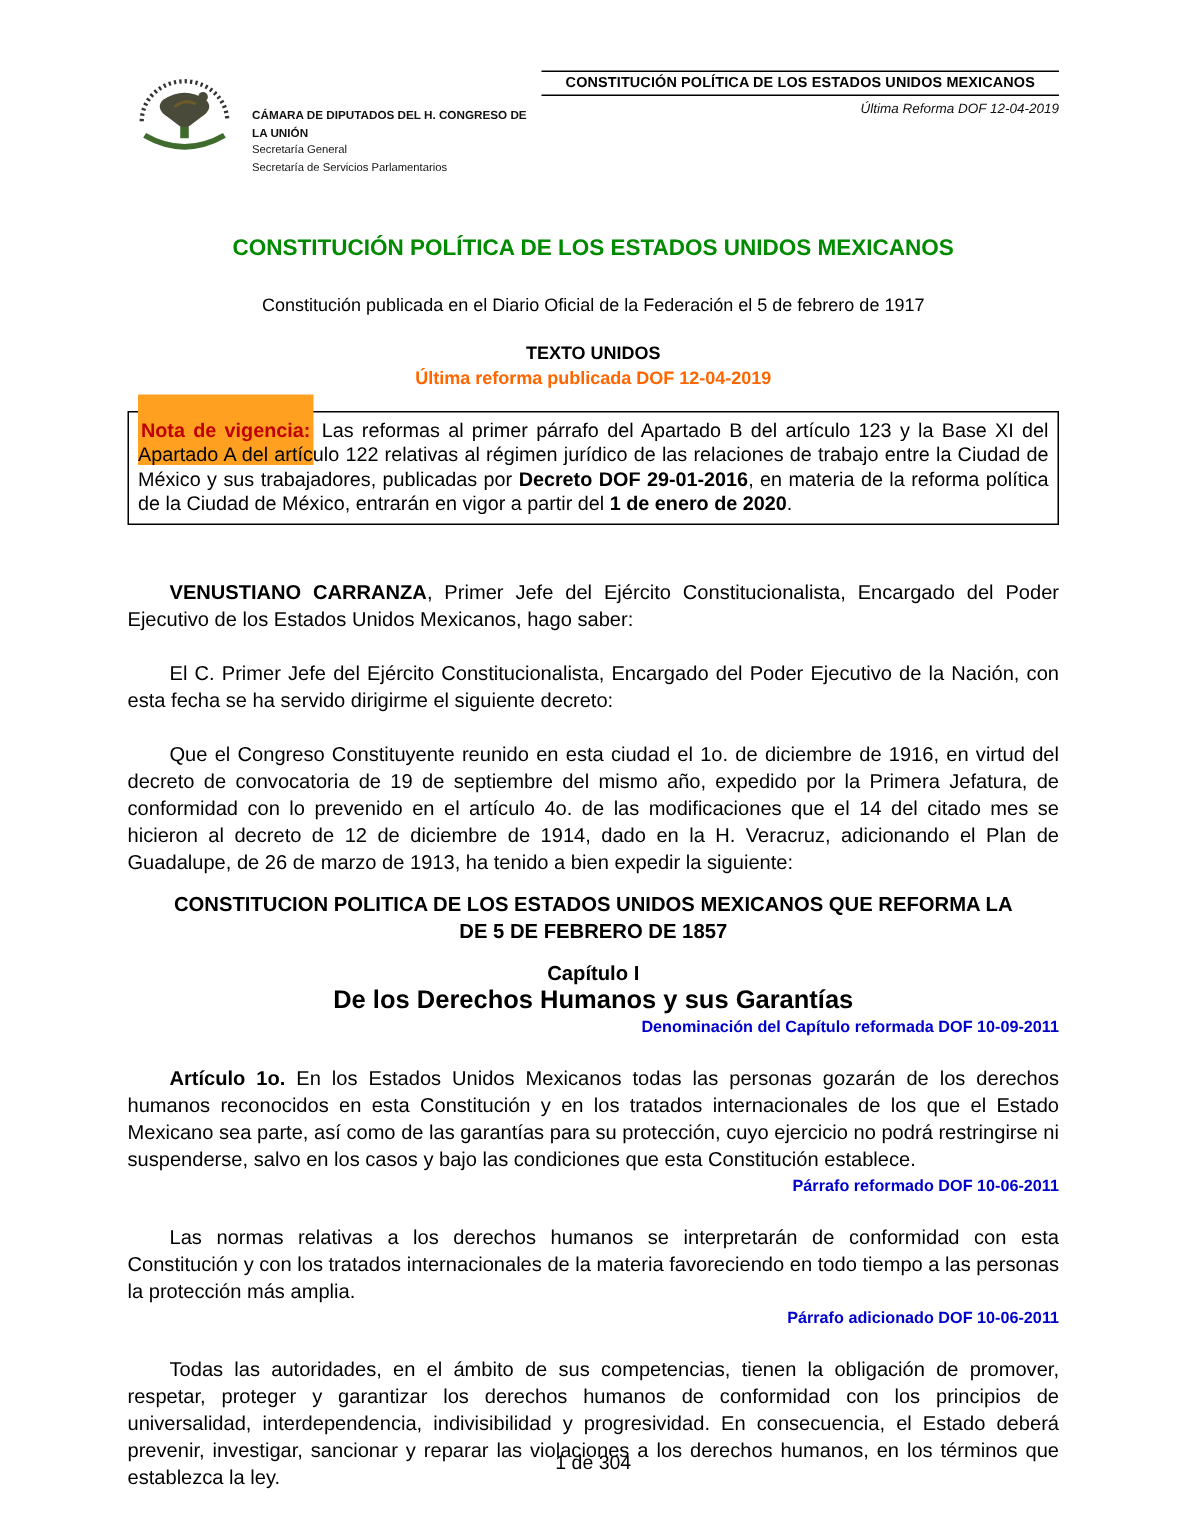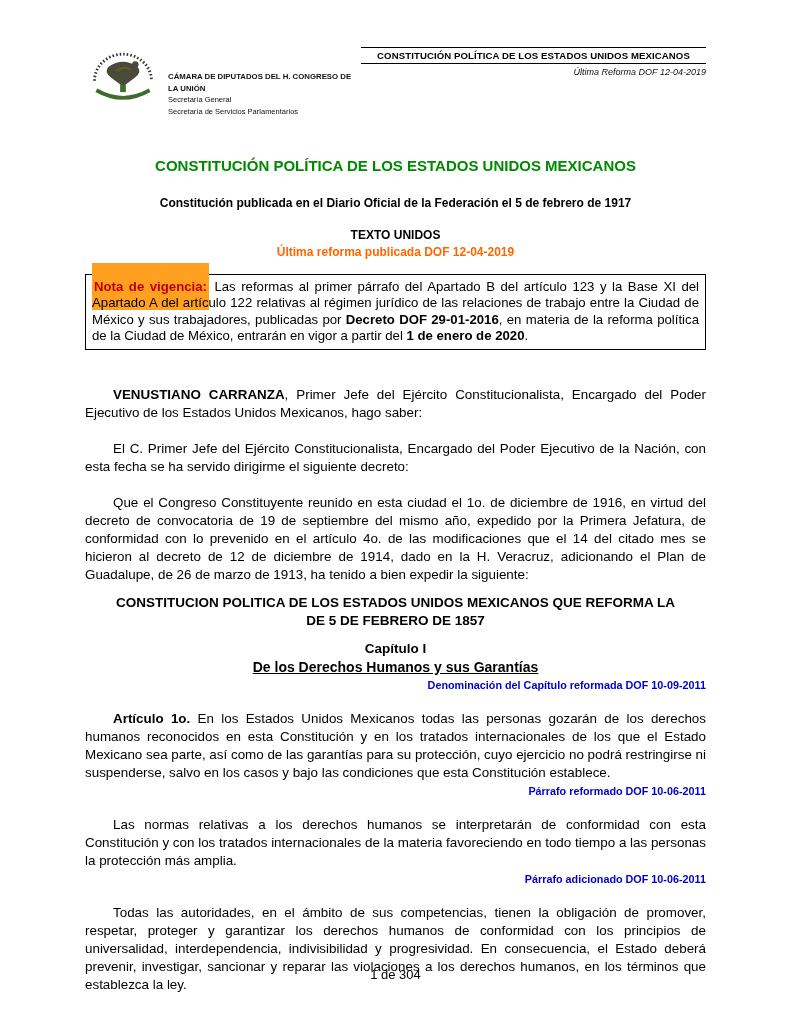--- a/index.html
+++ b/index.html
@@ -20,42 +20,42 @@
   .logo { width:76px; height:60px; flex:0 0 auto; }
   .org { padding-top:25px; font-size:7.5px; line-height:1.5; color:#111; }
   .org-main { font-weight:bold; font-size:7.8px; }
   .header-right { width:382px; padding-top:1px; }
   .rule { border-top:1.6px solid #000; }
   .doc-title { font-weight:bold; font-size:9.6px; text-align:center; padding:2px 0 2px 0; letter-spacing:0.1px; }
   .last-reform { font-style:italic; font-size:9px; text-align:right; padding-top:3px; color:#111; }
 
   
   .title-main { margin-top:40px; text-align:center; font-weight:bold; font-size:15px; color:#008A00; }
-  .title-pub  { margin-top:22px; text-align:center; font-weight:bold; font-size:12px; }
+  .title-pub  { margin-top:22px; text-align:center; font-weight:normal; font-size:12px; }
   .texto-vigente { margin-top:18px; text-align:center; font-weight:bold; font-size:12px; }
   .ultima-reforma { margin-top:3px; text-align:center; font-weight:bold; font-size:12px; color:#FF6600; }
 
   
   .nota-box {
     margin-top:15px;
     border:1.4px solid #000;
     padding:4px 6px;
     font-size:13.2px; line-height:16.5px;
     text-align:justify;
   }
   .nota-label { background:#FFA020; color:#C00000; font-weight:bold; padding:16px 2px; }
   .nota-bold { font-weight:bold; }
 
   
   .body-block { margin-top:36px; }
   .para { font-size:13.4px; line-height:18px; text-align:justify; text-indent:28px; margin-top:18px; }
   .para:first-child { margin-top:0; }
   .heading { margin-top:20px; text-align:center; font-weight:bold; font-size:13.5px; line-height:18px; }
   .heading.gap-lg { margin-top:10px; }
-  .heading-tight { margin-top:0; text-align:center; font-weight:bold; font-size:14px; line-height:18px;text-decoration:underline; }
+  .heading-tight { margin-top:0; text-align:center; font-weight:bold; font-size:17px; line-height:18px; }
   .annotation { margin-top:2px; text-align:right; font-weight:bold; font-size:10.8px; color:#0000CC; line-height:14px; }
   .bold-lead { font-weight:bold; }
 
   
   .footer { position:absolute; left:0; bottom:42px; width:100%; text-align:center; font-size:13px; }
 </style>
 </head>
 <body>
 
 <div class="page">

